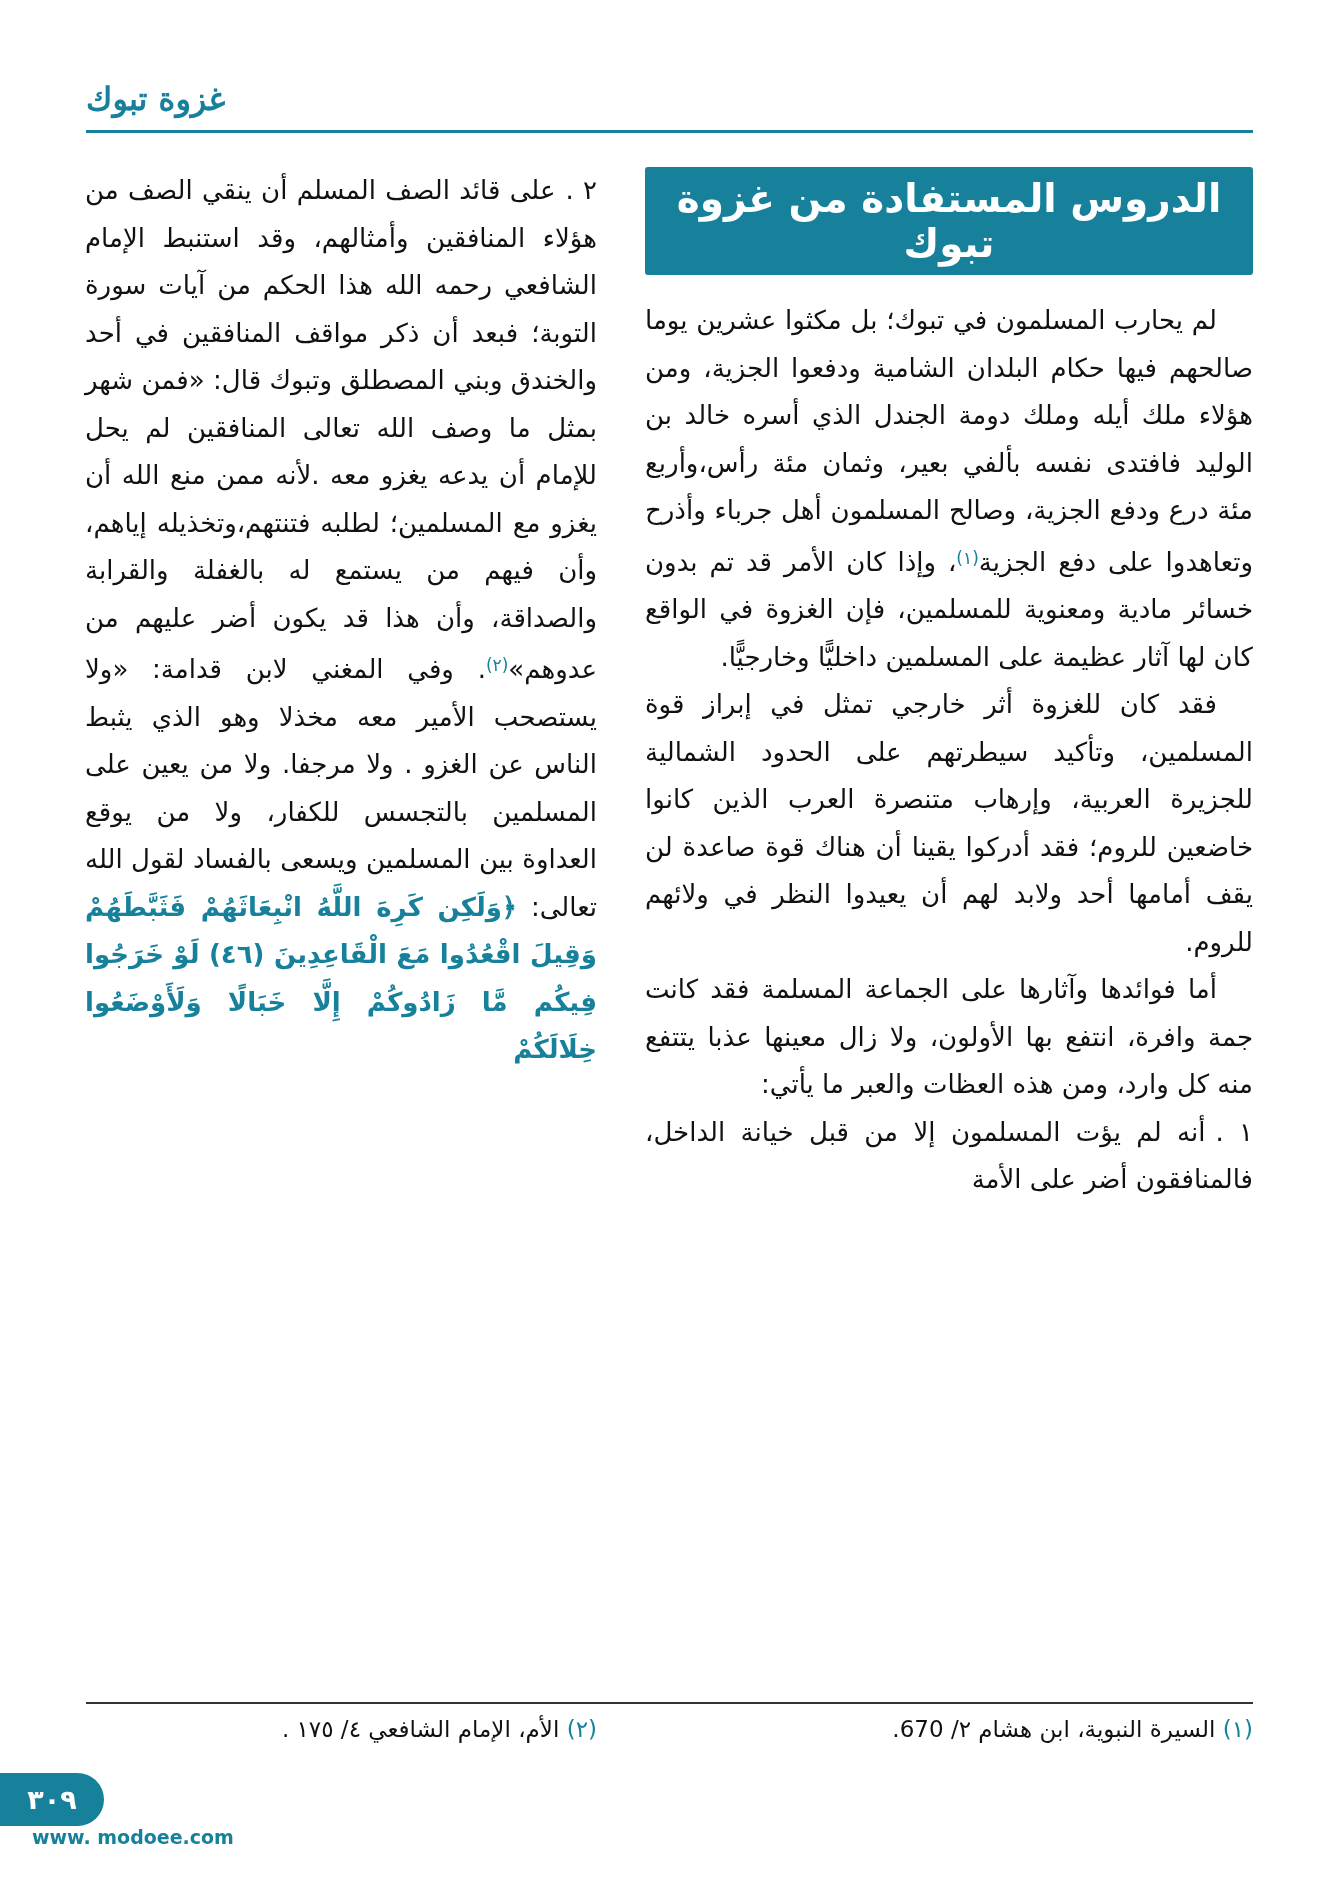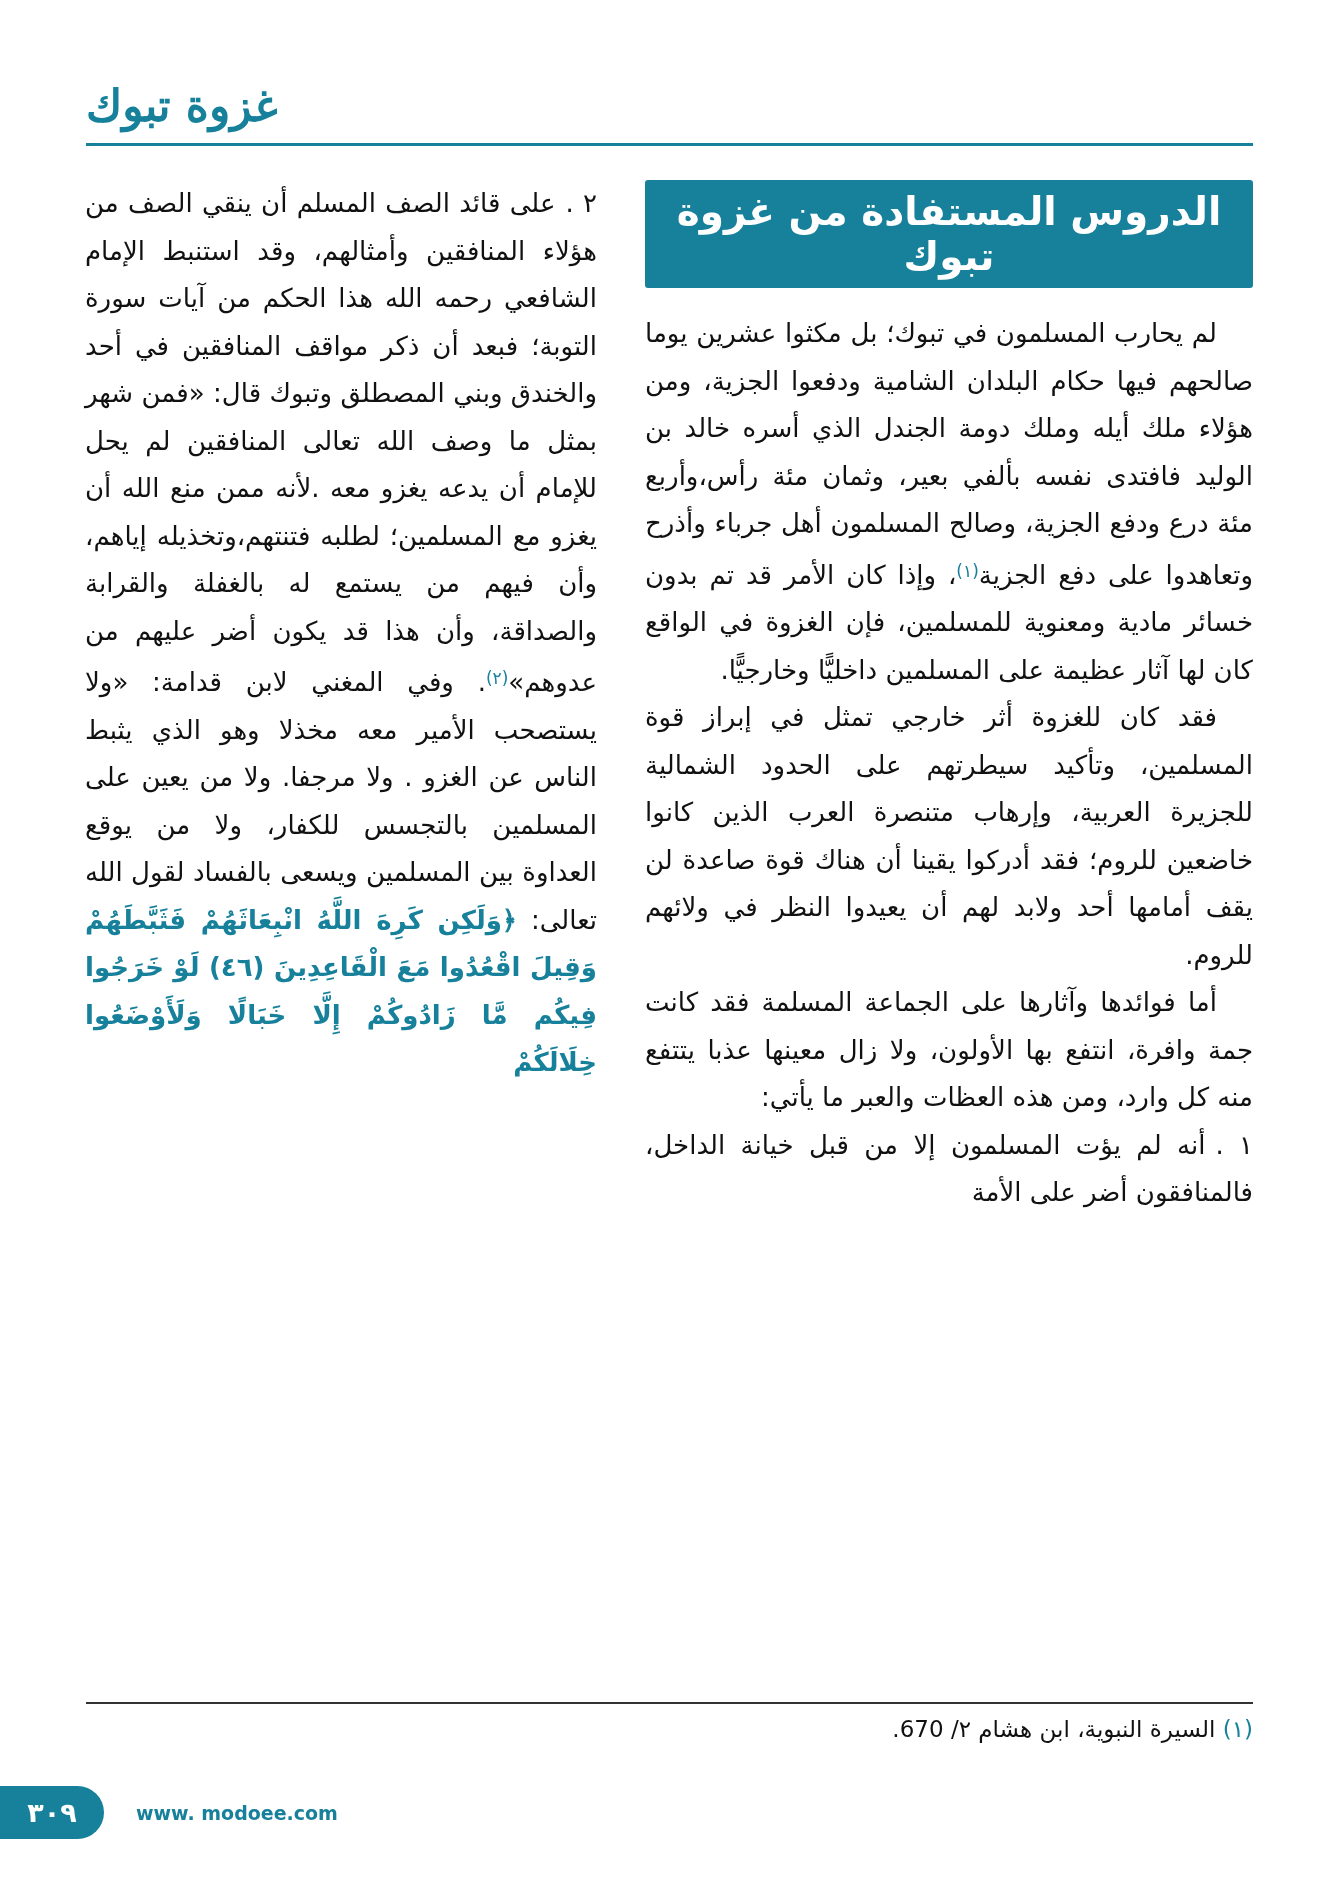--- a/index.html
+++ b/index.html
@@ -11,21 +11,21 @@
     position: relative;
     overflow: hidden;
     font-family: "DejaVu Sans", "Liberation Sans", sans-serif;
     color: #111;
   }
   .content { padding: 0 86px; direction: rtl; }
 
   .header { padding-top: 80px; text-align: left; direction: ltr; }
   .header-title {
     color: var(--accent);
-    font-size: 44px;
+    font-size: 32px;
     font-weight: 700;
     font-family: "DejaVu Serif", "Liberation Serif", serif;
   }
   .rule { height: 3px; background: var(--accent); margin-top: 12px; }
 
   .columns { display: flex; gap: 48px; margin-top: 34px; }
   .col-right { width: 608px; flex: 0 0 608px; }
   .col-left  { width: 512px; flex: 0 0 512px; }
 
   .banner {
@@ -69,24 +69,25 @@
     direction: rtl;
     font-size: 23px;
   }
   .footnote { text-align: right; }
   .fn-col-right { width: 608px; flex: 0 0 608px; }
   .fn-col-left  { width: 512px; flex: 0 0 512px; }
   .fn-mark { color: var(--accent); }
 
   .footer-bar {
     position: absolute;
-    left: 0; bottom: 51px;
+    left: 0; bottom: 42px;
     display: flex;
-    align-items: center;
+    align-items: flex-start;
     direction: ltr;
+    flex-direction: column;
   }
   .page-badge {
     background: var(--accent);
     color: #ffffff;
     font-size: 27px;
     font-weight: 700;
     width: 104px;
     padding: 11px 0;
     text-align: center;
     border-radius: 0 28px 28px 0;
@@ -128,20 +129,21 @@
         <p class="para list-item"><span class="num">٢ .</span><span>على قائد الصف المسلم أن ينقي الصف من هؤلاء المنافقين وأمثالهم، وقد استنبط الإمام الشافعي رحمه الله هذا الحكم من آيات سورة التوبة؛ فبعد أن ذكر مواقف المنافقين في أحد والخندق وبني المصطلق وتبوك قال: «فمن شهر بمثل ما وصف الله تعالى المنافقين لم يحل للإمام أن يدعه يغزو معه .لأنه ممن منع الله أن يغزو مع المسلمين؛ لطلبه فتنتهم،وتخذيله إياهم، وأن فيهم من يستمع له بالغفلة والقرابة والصداقة، وأن هذا قد يكون أضر عليهم من عدوهم»</span><span class="fn-sup">(٢)</span><span>. وفي المغني لابن قدامة: «ولا يستصحب الأمير معه مخذلا وهو الذي يثبط الناس عن الغزو . ولا مرجفا. ولا من يعين على المسلمين بالتجسس للكفار، ولا من يوقع العداوة بين المسلمين ويسعى بالفساد لقول الله تعالى: </span><span class="quran">﴿وَلَكِن كَرِهَ اللَّهُ انْبِعَاثَهُمْ فَثَبَّطَهُمْ وَقِيلَ اقْعُدُوا مَعَ الْقَاعِدِينَ (٤٦) لَوْ خَرَجُوا فِيكُم مَّا زَادُوكُمْ إِلَّا خَبَالًا وَلَأَوْضَعُوا خِلَالَكُمْ</span></p>
       </div>
 
     </div>
   </div>
 
   <div class="footnote-area">
     <div class="fn-rule"></div>
     <div class="footnotes">
       <div class="footnote fn-col-right"><span class="fn-mark">(١)</span> <span>السيرة النبوية، ابن هشام ٢/ 670.</span></div>
+      <div class="footnote fn-col-left"><span class="fn-mark">(٢)</span> <span>الأم، الإمام الشافعي ٤/ ١٧٥ .</span></div>
     </div>
   </div>
 
   <div class="footer-bar">
     <div class="page-badge">٣٠٩</div>
     <div class="website">www. modoee.com</div>
   </div>
 </div>
 
 </body></html>

